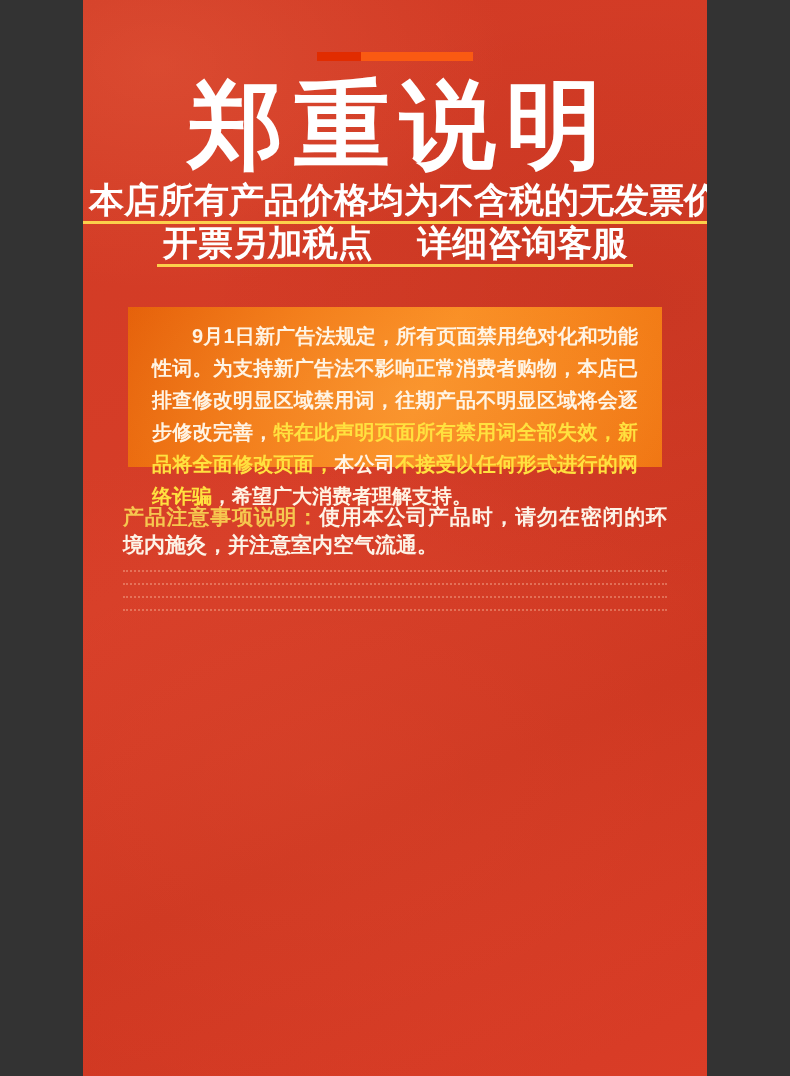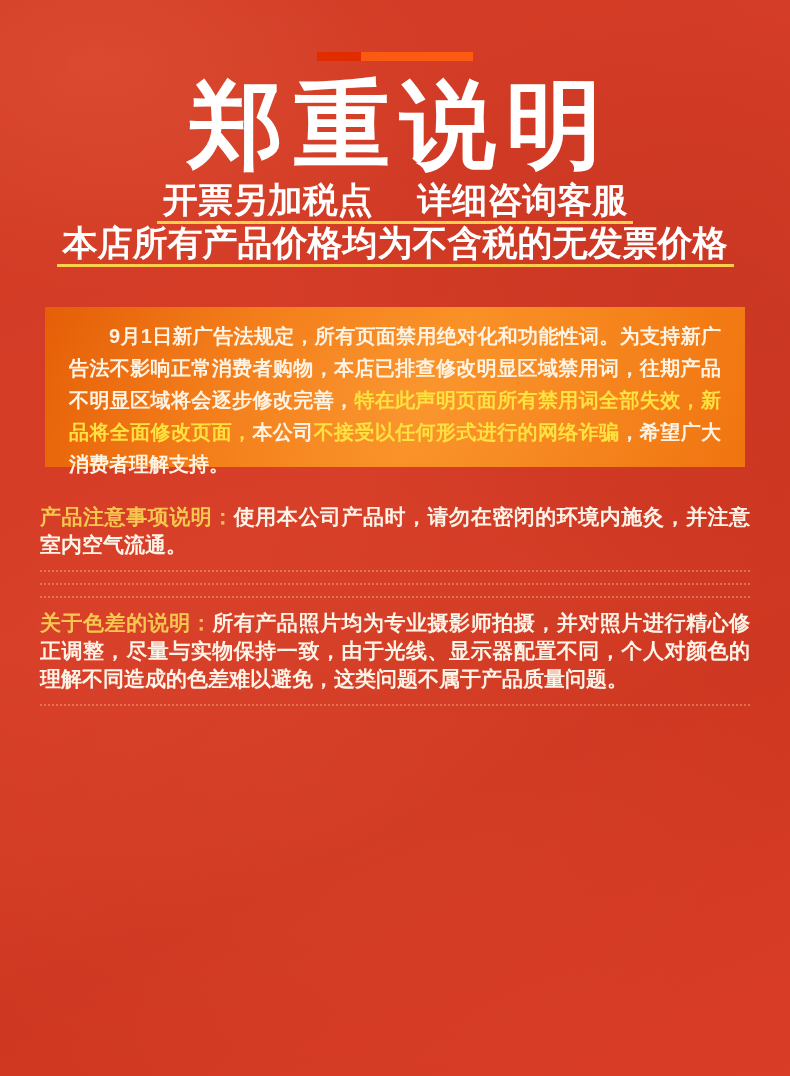--- a/index.html
+++ b/index.html
@@ -1,18 +1,18 @@
 <!DOCTYPE html>
 <html><head>
 <meta charset="utf-8">
 <style>
   html, body { margin: 0; padding: 0; background: #333; }
   .page {
     position: relative;
-    width: 790px;
+    width: 624px;
     height: 1076px;
     margin: 0 auto;
     overflow: hidden;
     font-family: "Liberation Sans", "DejaVu Sans", sans-serif;
     font-weight: bold;
     background:
       radial-gradient(ellipse 500px 320px at 12% 6%, rgba(255,135,95,0.20), rgba(255,135,95,0) 70%),
       radial-gradient(ellipse 620px 420px at 90% 28%, rgba(120,12,0,0.14), rgba(120,12,0,0) 72%),
       radial-gradient(ellipse 700px 500px at 38% 72%, rgba(255,120,80,0.10), rgba(255,120,80,0) 70%),
       linear-gradient(155deg, #d03a24 0%, #d73e28 45%, #ce3721 70%, #da3d27 100%);
@@ -98,41 +98,40 @@
 <div class="page">
 
   <div class="decor">
     <span class="decor-left"></span>
     <span class="decor-right"></span>
   </div>
 
   <h1 class="title">郑重说明</h1>
 
   <div class="subline">
-    <span>开票另加税点　 详细咨询客服</span>
+    <span>本店所有产品价格均为不含税的无发票价格</span>
   </div>
   <div class="subline">
-    <span>本店所有产品价格均为不含税的无发票价格</span>
+    <span>开票另加税点　 详细咨询客服</span>
   </div>
 
   <div class="law-box">
     <p class="law-text"><span>9月1日新广告法规定，所有页面禁用绝对化和功能性词。为支持新广告法不影响正常消费者购物，本店已排查修改明显区域禁用词，往期产品不明显区域将会逐步修改完善，</span><span class="hl">特在此声明页面所有禁用词全部失效，新品将全面修改页面，</span><span>本公司</span><span class="hl">不接受以任何形式进行的网络诈骗</span><span>，希望广大消费者理解支持。</span></p>
   </div>
 
   <div class="sections">
 
     <p class="section"><span class="sec-head">产品注意事项说明：</span><span>使用本公司产品时，请勿在密闭的环境内施灸，并注意室内空气流通。</span></p>
 
     <div class="divider"></div>
 
 
     <div class="divider"></div>
 
 
     <div class="divider"></div>
 
-    <p class="section"><span class="sec-head">关于色差的说明：</span><span>所有产品照片均为专业摄影师拍摄，并对照片进行精心修正调整，尽量与实物保持一致，由于光线、显示器配置不同，个人对颜色的理解不同造成的色差难以避免，这类问题不属于产品质量问题。</span></p>
 
     <div class="divider"></div>
 
   </div>
 
 </div>
 
 </body></html>

